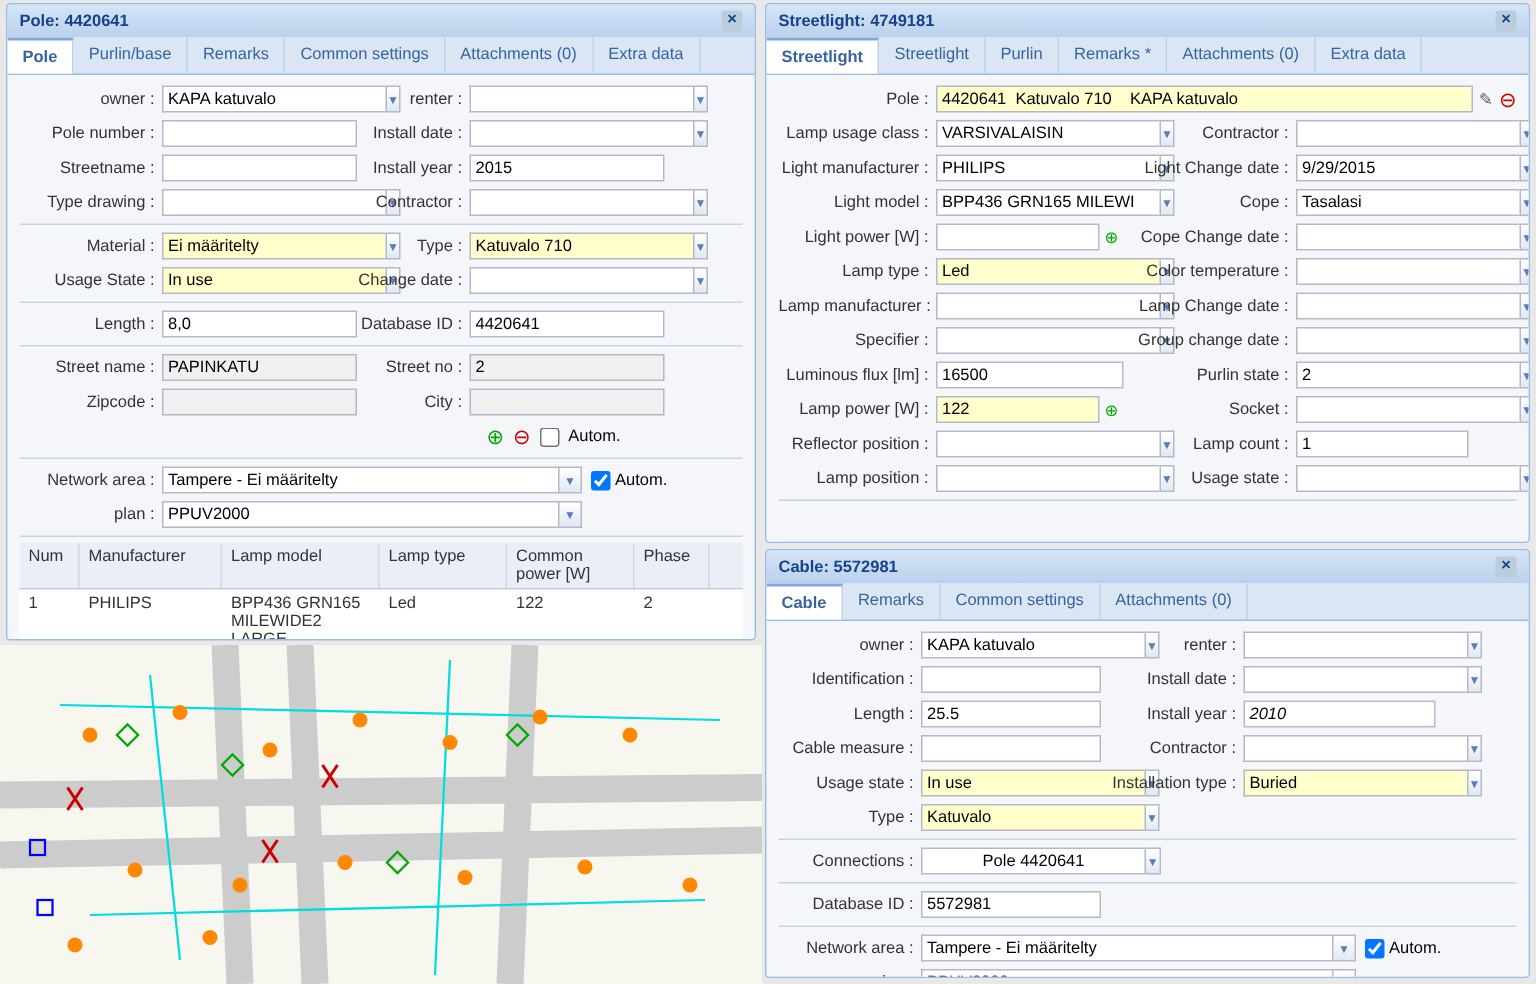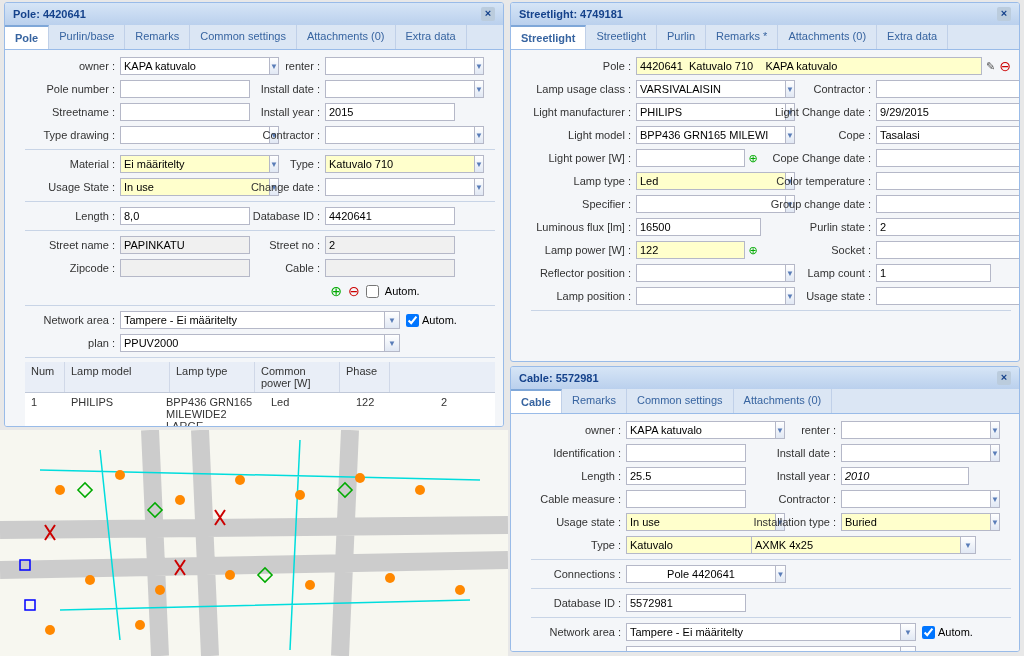--- a/index.html
+++ b/index.html
@@ -4,21 +4,21 @@
 <style>
 * { box-sizing: border-box; margin: 0; padding: 0; font-family: Arial, sans-serif; font-size: 11px; }
 body { background: #e8e8e8; width: 1024px; height: 656px; position: relative; overflow: hidden; }
 
 .panel { position: absolute; background: #f4f6f9; border: 1px solid #99bbe8; border-radius: 3px; overflow: hidden; }
 .panel-header { background: linear-gradient(#d6e5f6, #bad0ed); color: #15428b; font-weight: bold; padding: 4px 8px; font-size: 11px; display: flex; justify-content: space-between; align-items: center; }
 .panel-header .close { width: 14px; height: 14px; background: #bcd; border-radius: 2px; text-align: center; line-height: 13px; cursor: pointer; }
 .tabs { display: flex; background: #dbe6f4; border-bottom: 1px solid #99bbe8; }
 .tab { padding: 5px 10px; color: #3764a0; cursor: pointer; border-right: 1px solid #c0d0e8; font-size: 11px; }
 .tab.active { background: #fff; font-weight: bold; border-top: 2px solid #7fa7d8; }
-.panel-body { padding: 6px 8px 4px 20px; background: #f4f6f9; }
+.panel-body { padding: 6px 8px 4px 8px; background: #f4f6f9; }
 .row { display: flex; align-items: center; margin-bottom: 3px; min-height: 20px; }
 .lbl { text-align: right; padding-right: 5px; color: #333; font-size: 11px; white-space: nowrap; }
 .fld { height: 18px; border: 1px solid #b5b8c8; background: #fff; padding: 1px 3px; font-size: 11px; flex: 1; }
 .fld.yellow { background: #ffffcc; }
 .combo { display: flex; }
 .combo .fld { border-right: none; }
 .combo .dd { width: 16px; height: 18px; border: 1px solid #b5b8c8; background: linear-gradient(#fff,#e1e8f4); display: flex; align-items: center; justify-content: center; cursor: pointer; font-size: 8px; color: #4a6; }
 .dd::after { content: "▼"; color: #5a7db8; font-size: 8px; }
 .section-sep { border-top: 1px solid #c8d4e6; margin: 4px 0; }
 .grid-head { display: flex; background: #e9eef7; border-bottom: 1px solid #c0c8d8; }
@@ -122,21 +122,21 @@
     <div class="section-sep"></div>
     <div class="row">
       <span class="lbl" style="width:95px">Street name :</span>
       <input class="fld" style="width: 130px; flex: 0 0 auto; background: rgb(240, 240, 240);" value="PAPINKATU">
       <span class="lbl" style="width:75px">Street no :</span>
       <input class="fld" style="width: 130px; flex: 0 0 auto; background: rgb(240, 240, 240);" value="2">
     </div>
     <div class="row">
       <span class="lbl" style="width:95px">Zipcode :</span>
       <input class="fld" style="width: 130px; flex: 0 0 auto; background: rgb(240, 240, 240);">
-      <span class="lbl" style="width:75px">Cable :</span>
+      <span class="lbl" style="width:75px">City :</span>
       <input class="fld" style="width: 130px; flex: 0 0 auto; background: rgb(240, 240, 240);">
     </div>
     <div class="row" style="justify-content:center;gap:6px;padding-left:230px">
       <span style="color:#0a0;font-size:14px">⊕</span>
       <span style="color:#c00;font-size:14px">⊖</span>
       <input type="checkbox" class="cb" style="">
       <span>Autom.</span>
     </div>
     <div class="section-sep"></div>
     <div class="row">
@@ -151,20 +151,21 @@
     <div class="row">
       <span class="lbl" style="width:95px">plan :</span>
       <div class="combo" style="width:280px">
           <input class="fld" value="PPUV2000" style="">
           <span class="dd"></span>
         </div>
     </div>
     <div class="section-sep"></div>
     <div class="grid-head">
       <div style="width:40px">Num</div>
+      <div style="width:95px">Manufacturer</div>
       <div style="width:105px">Lamp model</div>
       <div style="width:85px">Lamp type</div>
       <div style="width:85px">Common power [W]</div>
       <div style="width:50px">Phase</div>
     </div>
     <div class="grid-body" style="height:40px">
       <div class="grid-row">
         <div style="width:40px">1</div>
         <div style="width:95px">PHILIPS</div>
         <div style="width:105px">BPP436 GRN165 MILEWIDE2 LARGE</div>
@@ -249,20 +250,32 @@
           <input class="fld yellow" value="Led" style="">
           <span class="dd"></span>
         </div>
       <span class="lbl" style="width:115px">Color temperature :</span>
       <div class="combo" style="width:115px">
           <input class="fld" style="">
           <span class="dd"></span>
         </div>
     </div>
     <div class="row">
+      <span class="lbl" style="width:105px">Lamp manufacturer :</span>
+      <div class="combo" style="width:125px">
+          <input class="fld" style="">
+          <span class="dd"></span>
+        </div>
+      <span class="lbl" style="width:115px">Lamp Change date :</span>
+      <div class="combo" style="width:115px">
+          <input class="fld" style="">
+          <span class="dd"></span>
+        </div>
+    </div>
+    <div class="row">
       <span class="lbl" style="width:105px">Specifier :</span>
       <div class="combo" style="width:125px">
           <input class="fld" style="">
           <span class="dd"></span>
         </div>
       <span class="lbl" style="width:115px">Group change date :</span>
       <div class="combo" style="width:115px">
           <input class="fld" style="">
           <span class="dd"></span>
         </div>
@@ -374,24 +387,20 @@
       <span class="lbl" style="width:95px">Installation type :</span>
       <div class="combo" style="width:130px">
           <input class="fld yellow" value="Buried" style="">
           <span class="dd"></span>
         </div>
     </div>
     <div class="row">
       <span class="lbl" style="width:95px">Type :</span>
       <div class="combo" style="width:120px">
           <input class="fld yellow" value="Katuvalo" style="">
-          <span class="dd"></span>
-        </div>
-      <div class="combo" style="width:225px;margin-left:5px">
-          <input class="fld yellow" value="AXMK 4x25" style="">
           <span class="dd"></span>
         </div>
     </div>
     <div class="section-sep"></div>
     <div class="row">
       <span class="lbl" style="width:95px">Connections :</span>
       <div class="combo" style="width:160px">
           <input class="fld" style="text-align: center;" value="Pole 4420641">
           <span class="dd"></span>
         </div>

